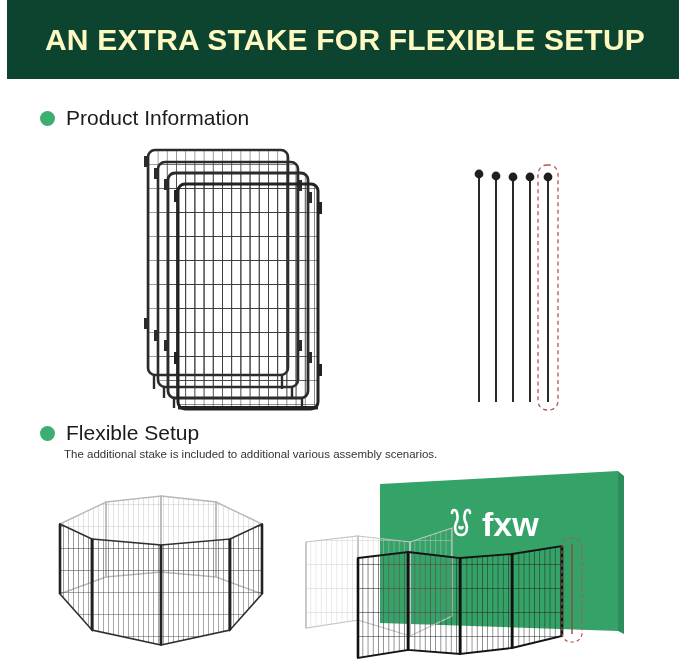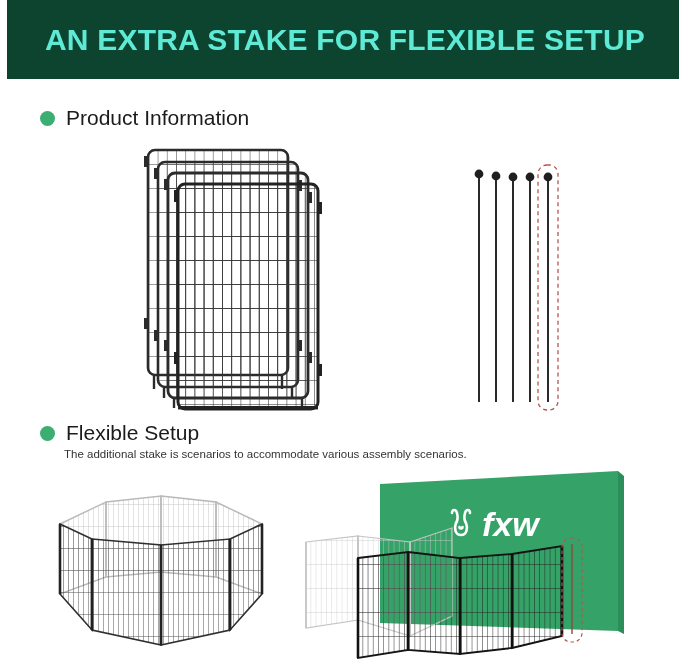--- a/index.html
+++ b/index.html
@@ -25,21 +25,21 @@
     position: absolute;
     left: 7px;
     top: 0px;
     width: 672px;
     height: 79px;
     background: #0c4430;
     display: flex;
     align-items: center;
   }
   .header-title {
-    color: #5eead4;
+    color: #fef9c3;
     font-size: 30px;
     font-weight: 800;
     letter-spacing: 0.2px;
     margin-left: 38px;
     white-space: nowrap;
     font-family: "Liberation Sans", sans-serif;
   }
 
   
   .section-heading {
@@ -73,21 +73,21 @@
     white-space: nowrap;
   }
 
   
   .illus {
     position: absolute;
   }
   #panels-illustration { left: 130px; top: 140px; width: 225px; height: 275px; }
   #stakes-illustration { left: 462px; top: 152px; width: 110px; height: 265px; }
   #playpen-illustration { left: 18px; top: 482px; width: 285px; height: 175px; }
-  #wall-illustration { left: 300px; top: 468px; width: 368px; height: 192px; font-style: italic; }
+  #wall-illustration { left: 300px; top: 468px; width: 368px; height: 192px; }
 
   svg { display: block; }
 </style>
 </head>
 <body>
 
 <div class="page">
 
   <div class="header-band">
     <div class="header-title">AN EXTRA STAKE FOR FLEXIBLE SETUP</div>
@@ -181,21 +181,21 @@
         <circle cx="86" cy="25" r="4.4" fill="#1f1f1f"></circle>
         <line x1="86" y1="28" x2="86" y2="250" stroke="#1f1f1f" stroke-width="1.9"></line>
       </g>
     </svg>
   </div>
 
   <div class="section-heading" id="heading-flexible">
     <span class="bullet-dot"></span>
     <span class="heading-text">Flexible Setup</span>
   </div>
-  <div class="sub-text">The additional stake is scenarios to accommodate various assembly scenarios.</div>
+  <div class="sub-text">The additional stake is included to additional various assembly scenarios.</div>
 
   <div class="illus" id="playpen-illustration">
     <svg width="285" height="175" viewBox="0 0 285 175">
       <defs>
         <pattern id="meshBack" width="5.0" height="22" patternUnits="userSpaceOnUse">
           <path d="M0 0 V22" stroke="#bdbdbd" stroke-width="0.85" fill="none"></path>
           <path d="M0 0 H5.0" stroke="#bdbdbd" stroke-width="0.85" fill="none"></path>
         </pattern>
         <pattern id="meshFront" width="5.0" height="22" patternUnits="userSpaceOnUse">
           <path d="M0 0 V22" stroke="#4a4a4a" stroke-width="0.95" fill="none"></path>

